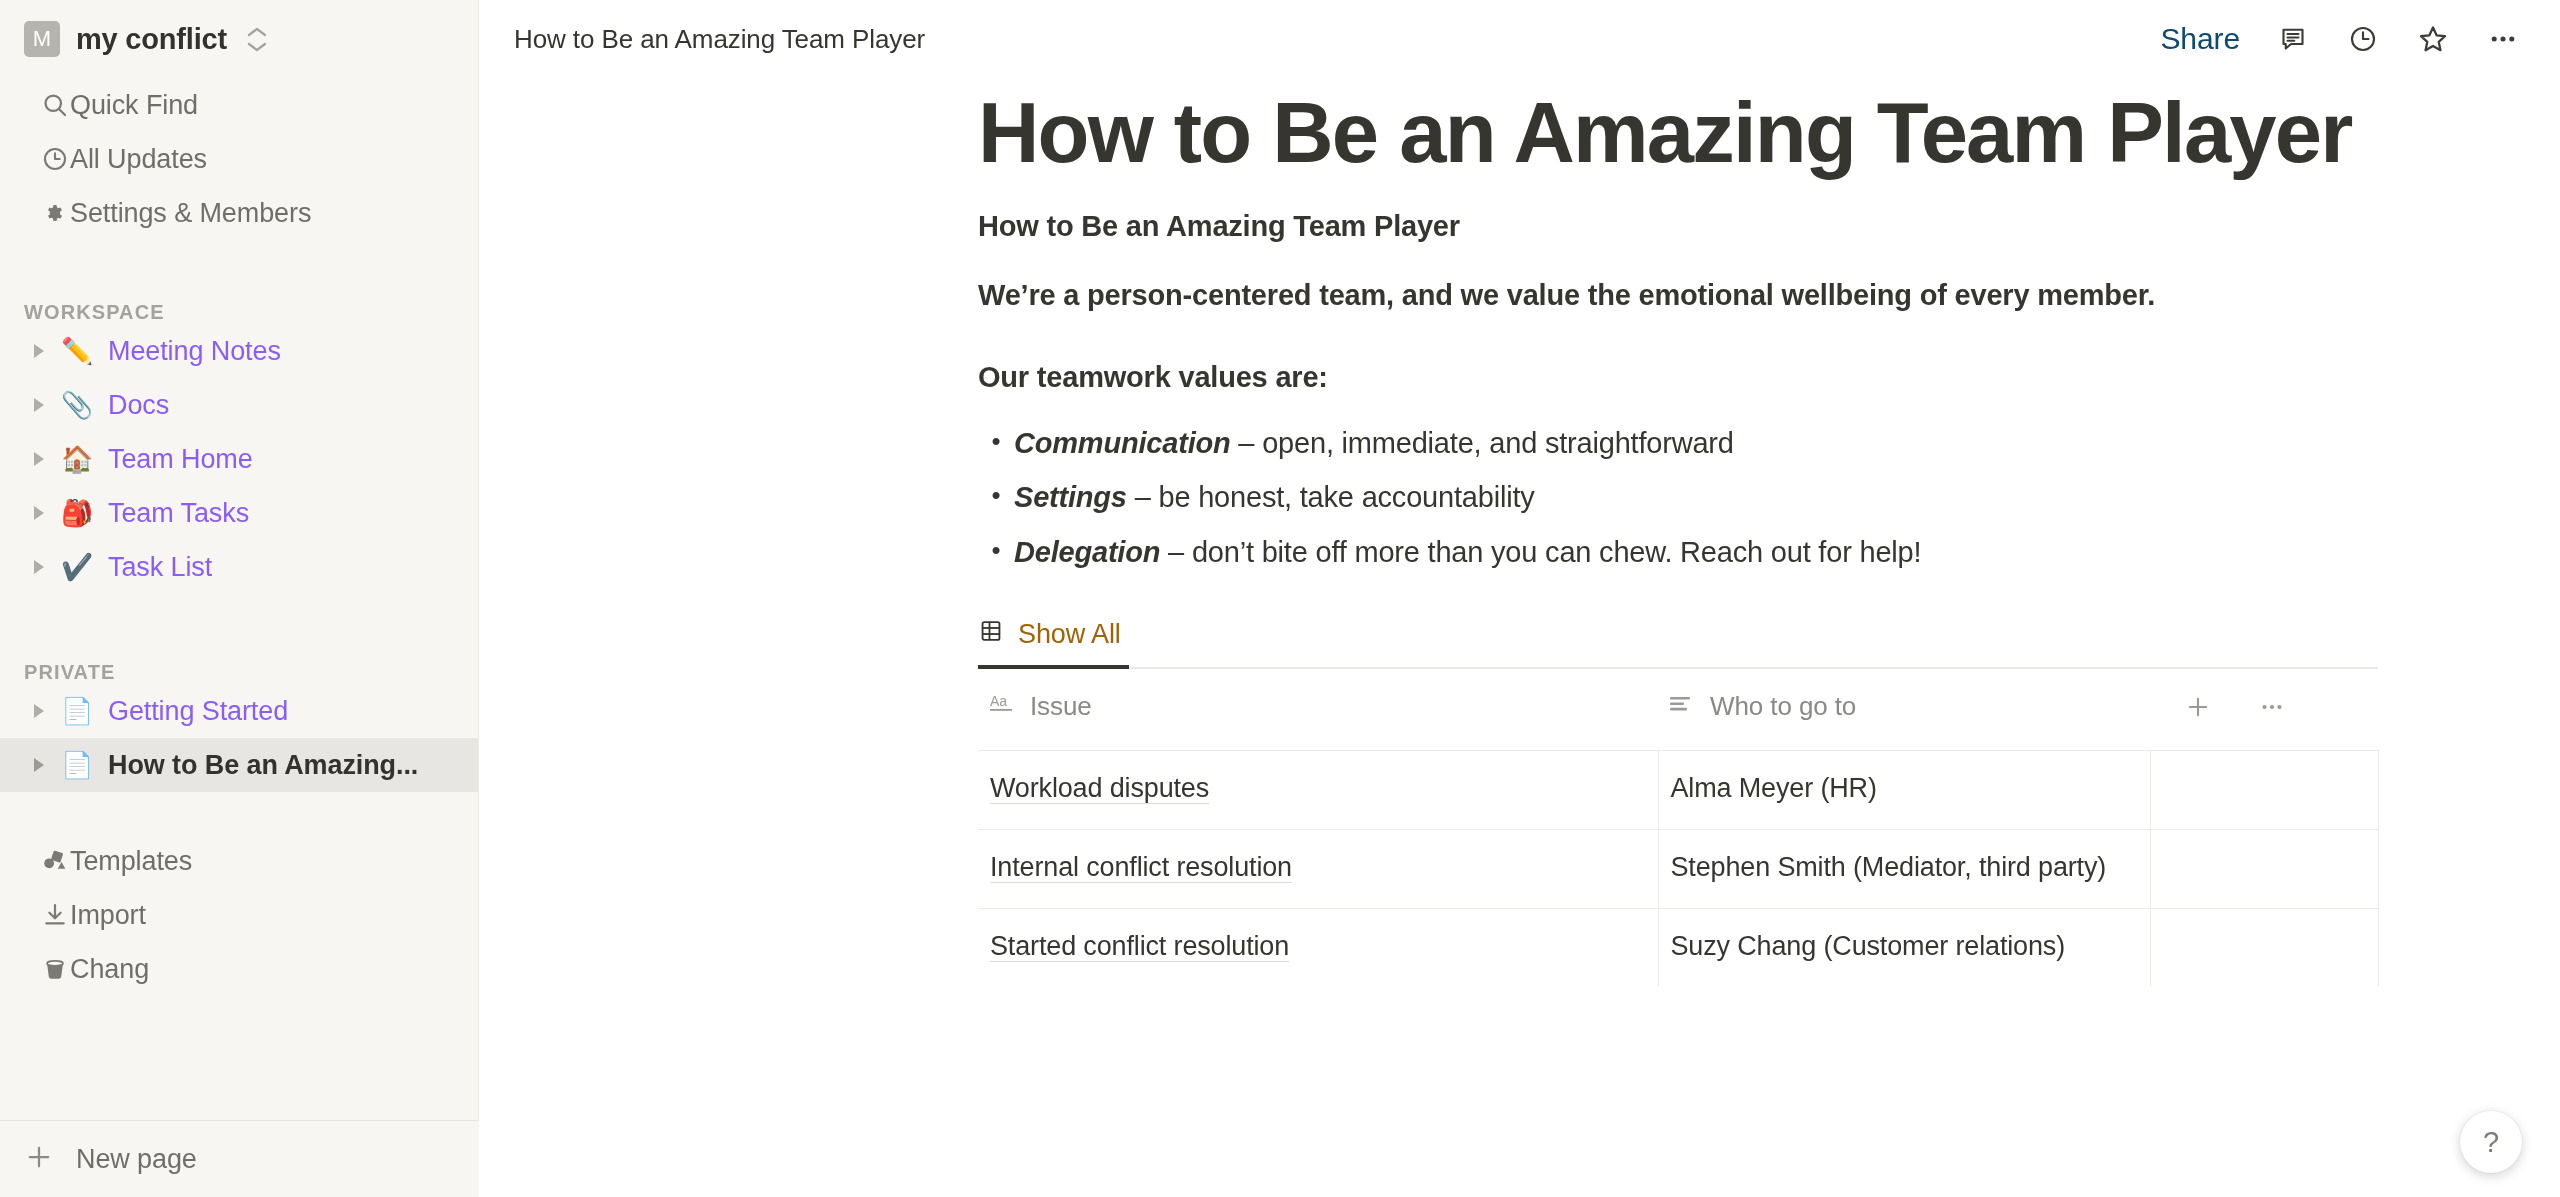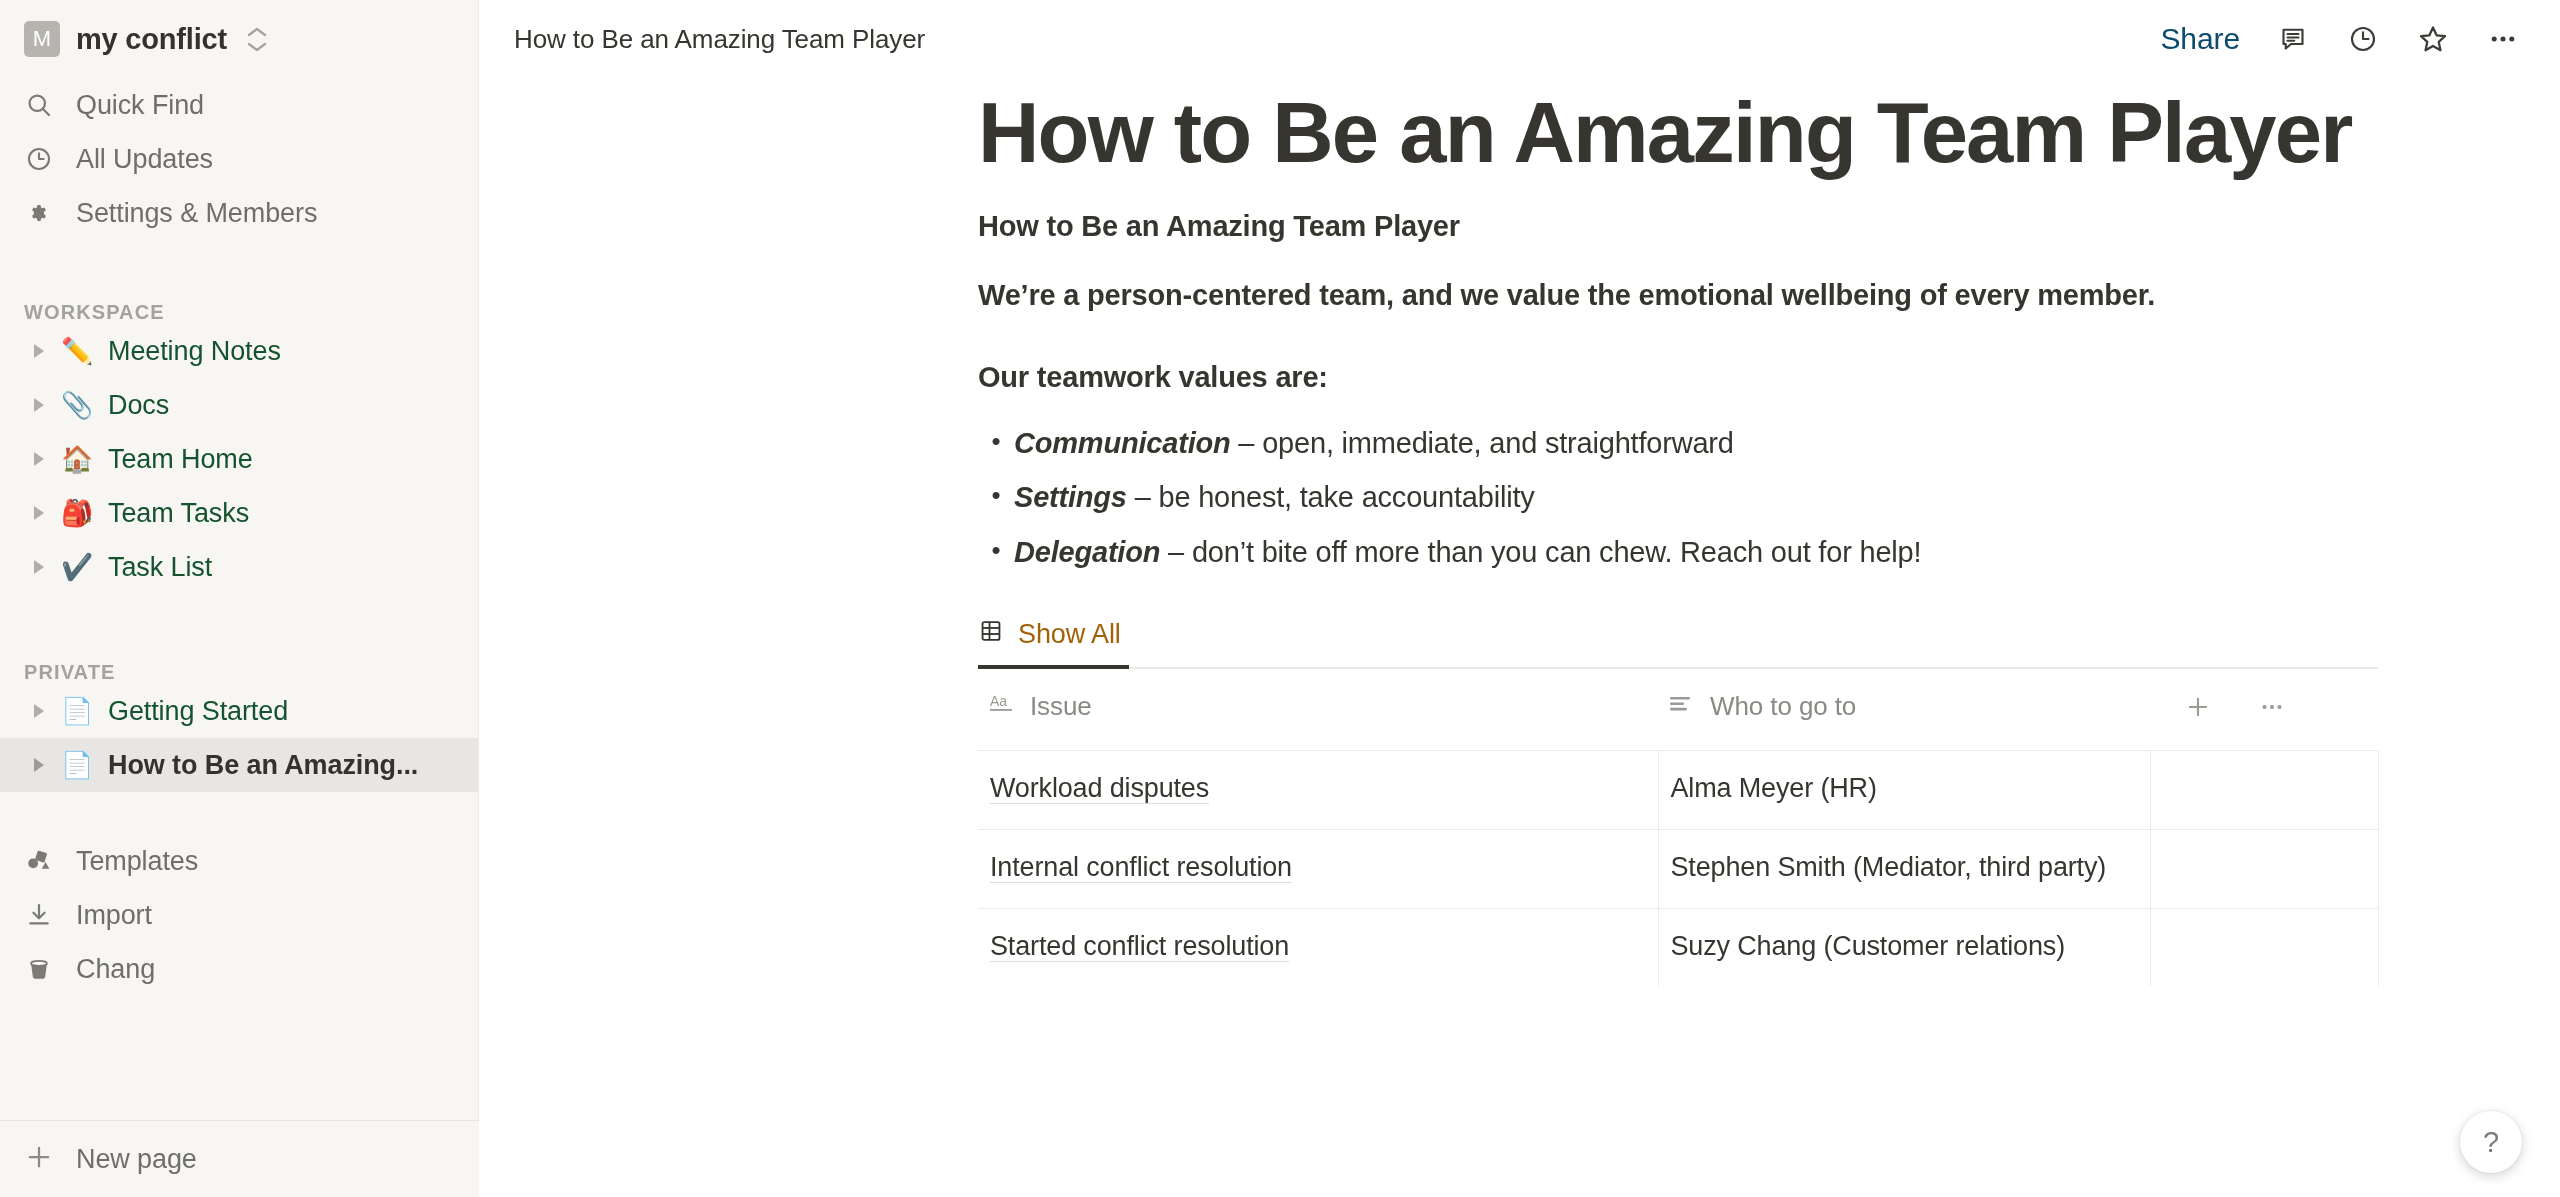--- a/index.html
+++ b/index.html
@@ -46,22 +46,21 @@
     color: #34322e;
     font-weight: 700;
     letter-spacing: -0.2px;
     white-space: nowrap;
   }
   .ws-chevrons { display: flex; flex-direction: column; gap: 3px; margin-left: 4px; }
 
   .nav-item {
     display: flex; align-items: center;
     height: 54px;
-    padding: 0 24px;
-    gap: 22px;
+    padding: 0 40px;
     cursor: pointer;
     color: #6f6e69;
   }
   .nav-item .ic { width: 30px; display: flex; align-items: center; justify-content: center; flex: 0 0 30px; }
   .nav-label { font-size: 27px; color: #6f6e69; white-space: nowrap; letter-spacing: -0.1px; }
 
   .section-head {
     font-size: 20px;
     font-weight: 700;
     color: #a3a29d;
@@ -87,21 +86,21 @@
     padding-left: 7px;
   }
   .tri svg { display: block; }
   .pg-emoji {
     width: 40px; flex: 0 0 40px;
     font-size: 26px;
     line-height: 1;
     display: flex; align-items: center; justify-content: center;
   }
   .pg-label {
-    font-size: 27px; color: #14532d;
+    font-size: 27px; color: #8b5cf6;
     white-space: nowrap; overflow: hidden; text-overflow: ellipsis;
     letter-spacing: -0.1px;
     margin-left: 10px;
   }
   .page-item.selected .pg-label { color: #34322e; font-weight: 700; }
 
   .sb-bottom { margin-top: 42px; }
   .sb-footer {
     position: absolute; left: 0; bottom: 0;
     width: 479px;

